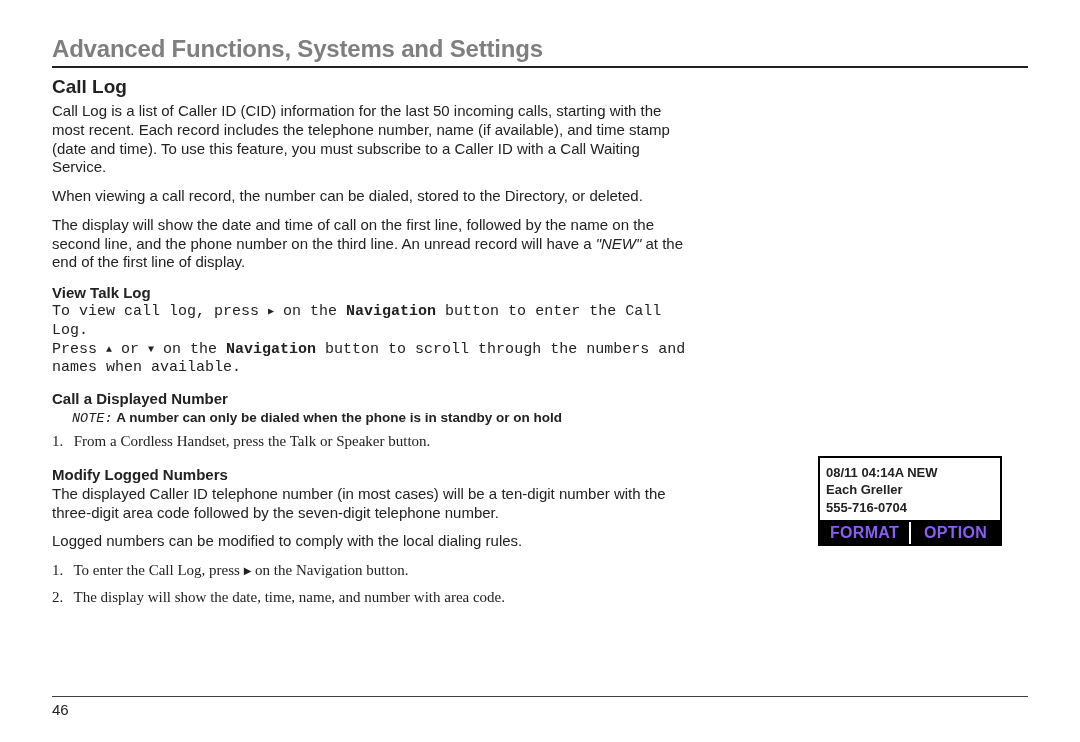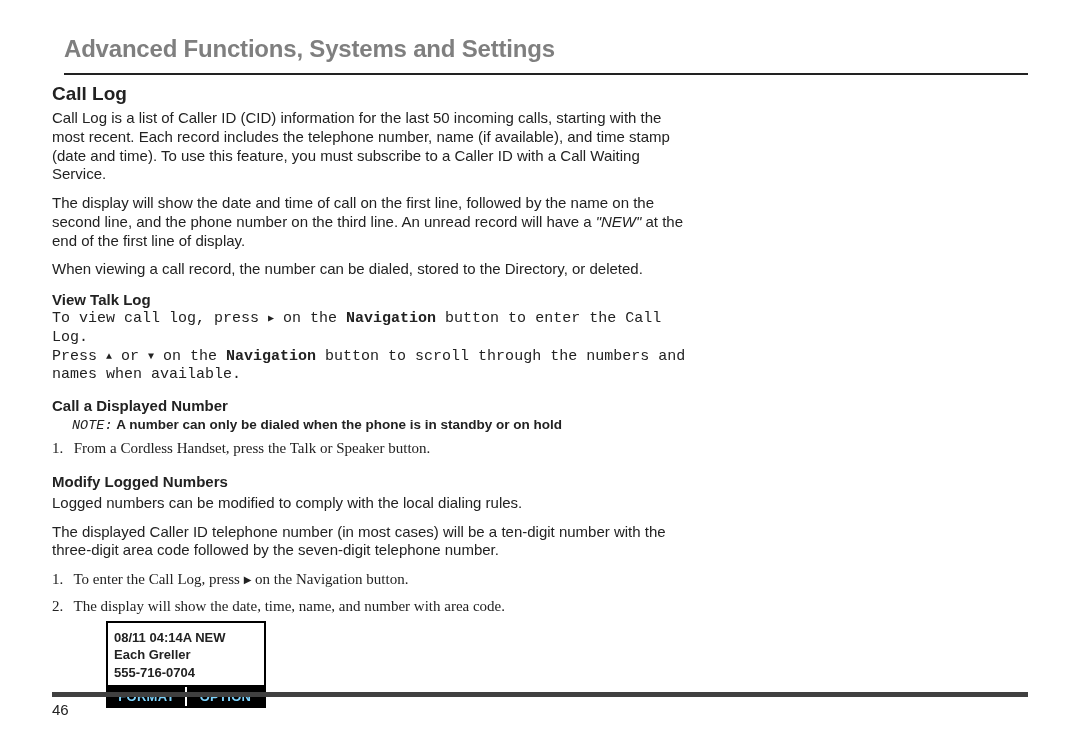--- a/index.html
+++ b/index.html
@@ -14,22 +14,22 @@
     height: 742px;
     box-sizing: border-box;
     padding: 35px 52px 20px 52px;
     position: relative;
   }
   .section-title {
     font-size: 24px;
     font-weight: bold;
     color: #7f7f7f;
     border-bottom: 2px solid #222;
-    padding-bottom: 10px;
-    margin: 0 0 8px 12px;
+    padding-bottom: 3px;
+    margin: 0 0 8px 0;
     letter-spacing: -0.2px;
   }
   .sub-title {
     font-size: 19px;
     font-weight: bold;
     margin: 2px 0 0px 0;
   }
   .para {
     font-size: 15px;
     line-height: 1.25;
@@ -78,113 +78,111 @@
   }
   .glyph-up, .glyph-down {
     display: inline-block;
     font-size: 10px;
     position: relative;
     top: -1px;
   }
   .content-row {
     display: flex;
     align-items: flex-start;
-    flex-direction: column;
   }
   .left-col {
     flex: 1 1 auto;
   }
   .right-col {
     width: 210px;
     padding-top: 2px;
     padding-left: 30px;
     flex: 0 0 auto;
   }
   
   .phone-box {
-    width: 160px;
+    width: 184px;
     border: 2px solid #000;
     background: #fff;
     font-family: Arial, Helvetica, sans-serif;
     font-size: 13px;
     font-weight: bold;
     box-sizing: border-box;
-    margin-left: 24px;
   }
   .phone-text {
     padding: 6px 6px 4px 6px;
   }
   .phone-text div {
     line-height: 1.35;
   }
   .phone-buttons {
     display: flex;
     border-top: 2px solid #000;
   }
   .phone-buttons div {
     flex: 1;
     text-align: center;
     background: #000;
-    color: #7dd3fc;
-    font-weight: bold;
-    font-size: 13px;
+    color: #8b5cf6;
+    font-weight: bold;
+    font-size: 16px;
     padding: 2px 0;
     letter-spacing: 0.3px;
   }
   .phone-buttons div + div {
     border-left: 2px solid #fff;
   }
   .footer {
     position: absolute;
     left: 52px;
     right: 52px;
     bottom: 24px;
-    border-top: 5px solid #404040;
+    border-top: 1px solid #404040;
     padding-top: 4px;
     font-size: 15px;
   }
 </style>
 </head>
 <body>
 
 <div class="page">
 
   <div class="section-title">Advanced Functions, Systems and Settings</div>
 
   <div class="sub-title">Call Log</div>
 
   <div class="para">Call Log is a list of Caller ID (CID) information for the last 50 incoming calls, starting with the most recent. Each record includes the telephone number, name (if available), and time stamp (date and time). To use this feature, you must subscribe to a Caller ID with a Call Waiting Service.</div>
 
+  <div class="para">When viewing a call record, the number can be dialed, stored to the Directory, or deleted.</div>
+
   <div class="para">
     <span>The display will show the date and time of call on the first line, followed by the name on the second line, and the phone number on the third line. An unread record will have a </span><span class="italic">"NEW"</span><span> at the end of the first line of display.</span>
   </div>
-
-  <div class="para">When viewing a call record, the number can be dialed, stored to the Directory, or deleted.</div>
 
   <div class="h3">View Talk Log</div>
   <div class="para" style="margin-top:2px;font-family:Liberation Mono, monospace;">
     <span>To view call log, press </span><span class="glyph-right">▶</span><span> on the </span><span class="bold-inline">Navigation</span><span> button to enter the Call Log.</span><br>
     <span>Press </span><span class="glyph-up">▲</span><span> or </span><span class="glyph-down">▼</span><span> on the </span><span class="bold-inline">Navigation</span><span> button to scroll through the numbers and names when available.</span>
   </div>
 
   <div class="h3">Call a Displayed Number</div>
   <div class="note-line">
     <span class="note-label">NOTE:</span>
     <span class="note-body">A number can only be dialed when the phone is in standby or on hold</span>
   </div>
   <div class="list-line">
     <span class="list-num">1.</span>
     <span>From a Cordless Handset, press the </span><span class="bold-inline">Talk</span><span> or </span><span class="bold-inline">Speaker</span><span> button.</span>
   </div>
 
   <div class="content-row">
     <div class="left-col">
       <div class="h3">Modify Logged Numbers</div>
+      <div class="para" style="margin-top:2px;">The displayed Caller ID telephone number (in most cases) will be a ten-digit number with the three-digit area code followed by the seven-digit telephone number.</div>
       <div class="para">Logged numbers can be modified to comply with the local dialing rules.</div>
-      <div class="para" style="margin-top:2px;">The displayed Caller ID telephone number (in most cases) will be a ten-digit number with the three-digit area code followed by the seven-digit telephone number.</div>
 
       <div class="list-line">
         <span class="list-num">1.</span>
         <span>To enter the Call Log,  press </span><span class="glyph-right">▶</span><span> on the </span><span class="bold-inline">Navigation</span><span> button.</span>
       </div>
       <div class="list-line" style="margin-top:8px;">
         <span class="list-num">2.</span>
         <span>The display will show the date, time, name, and number with area code.</span>
       </div>
     </div>

